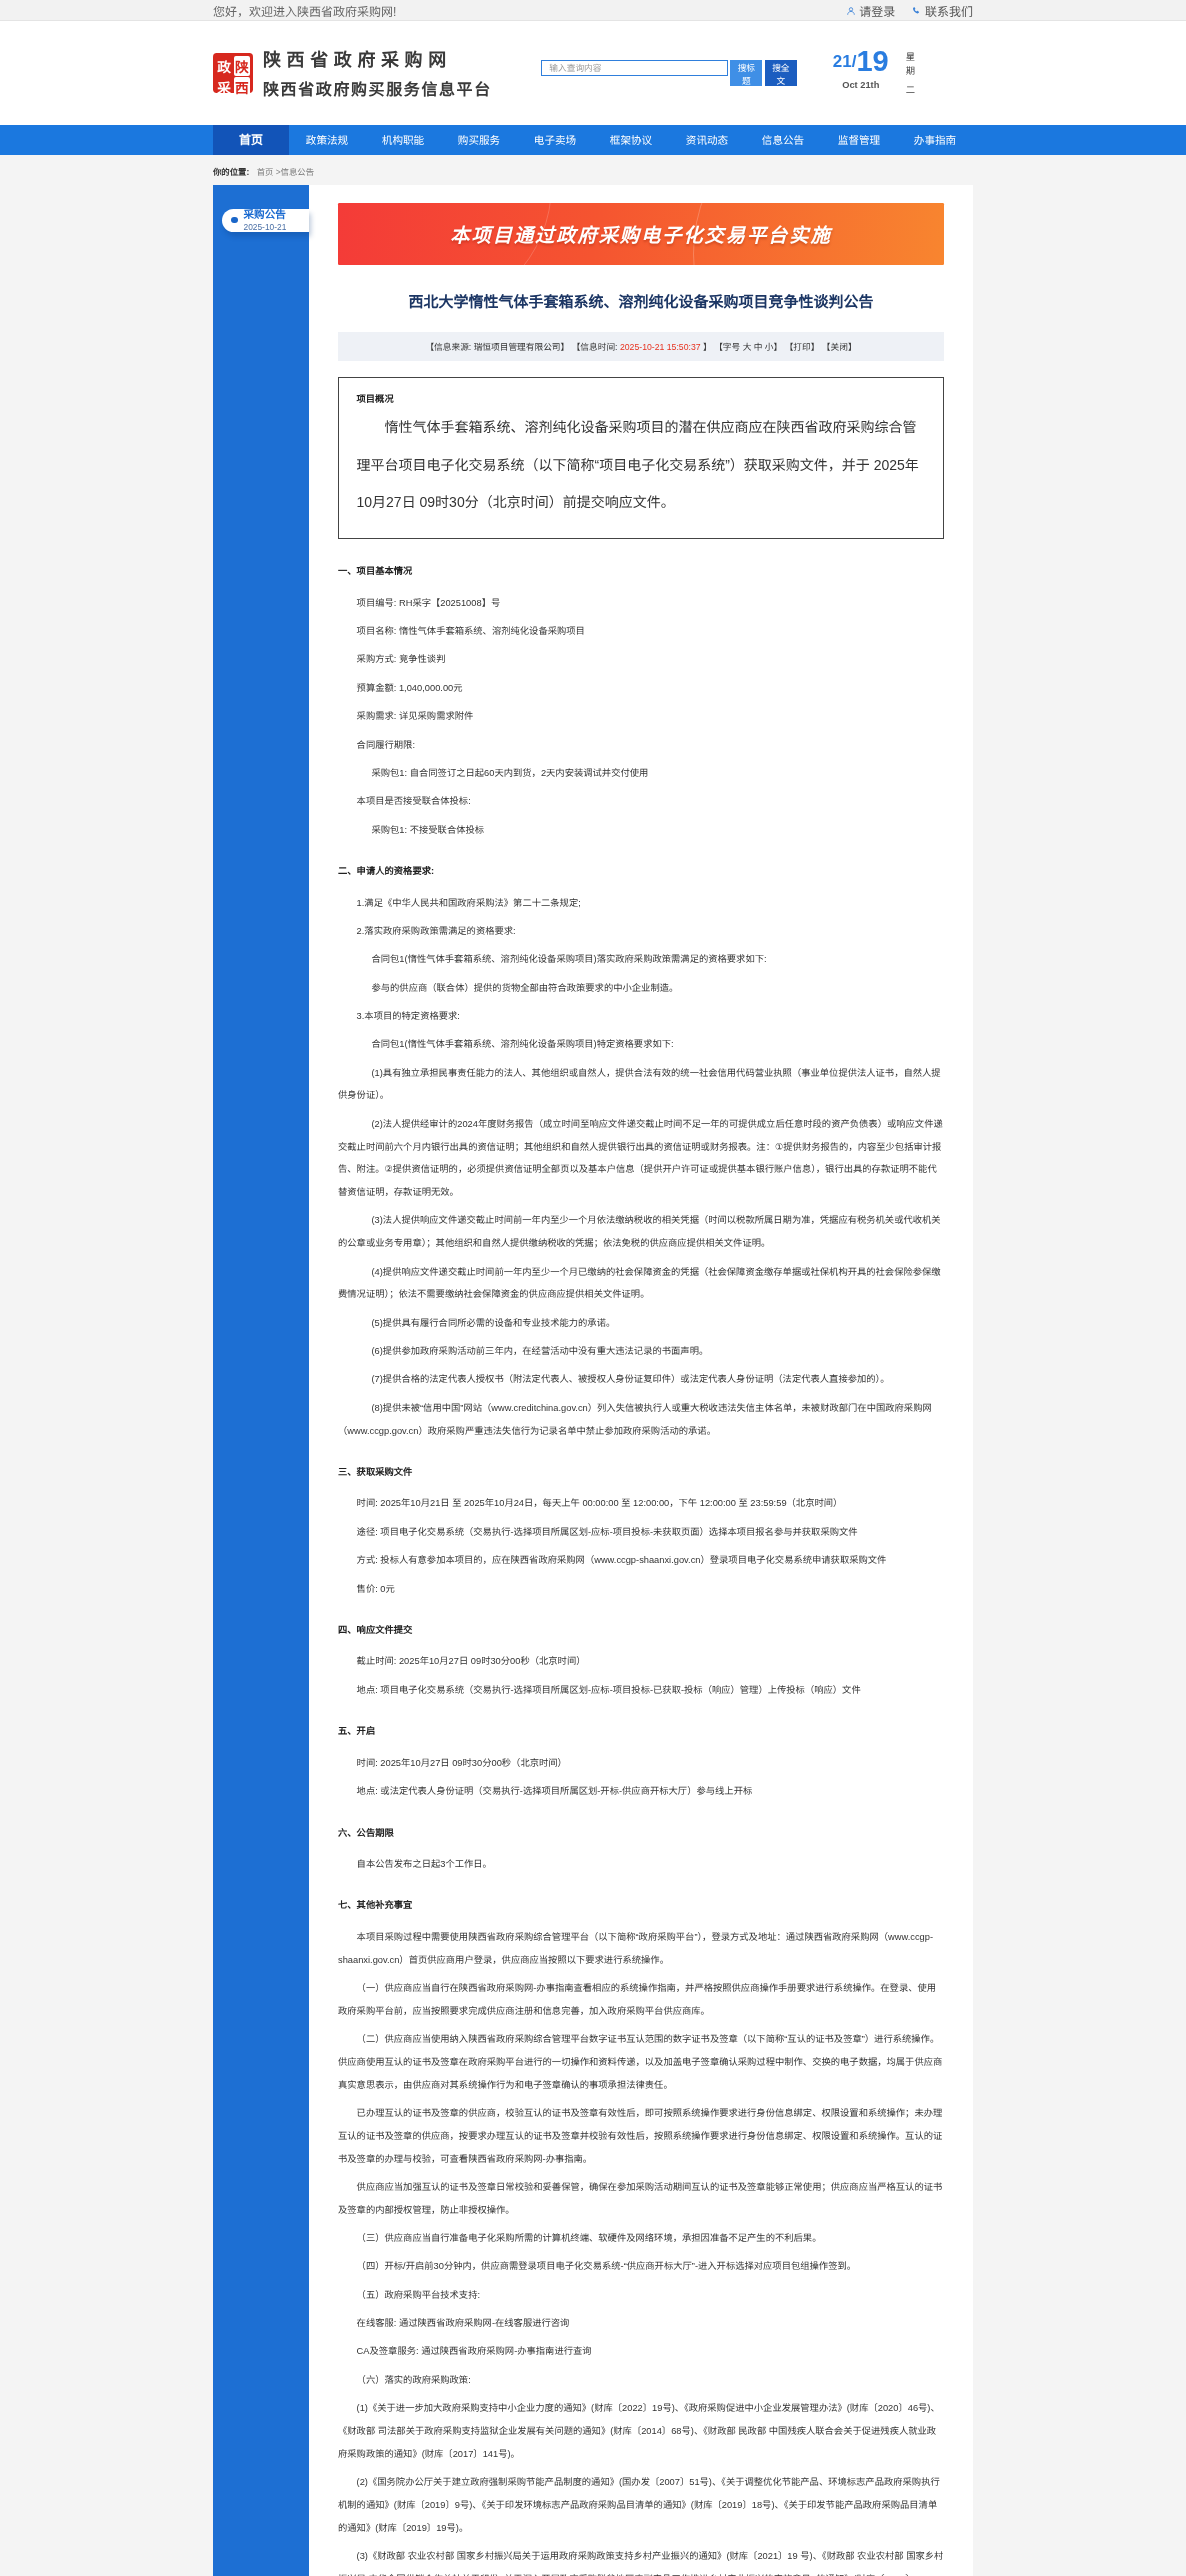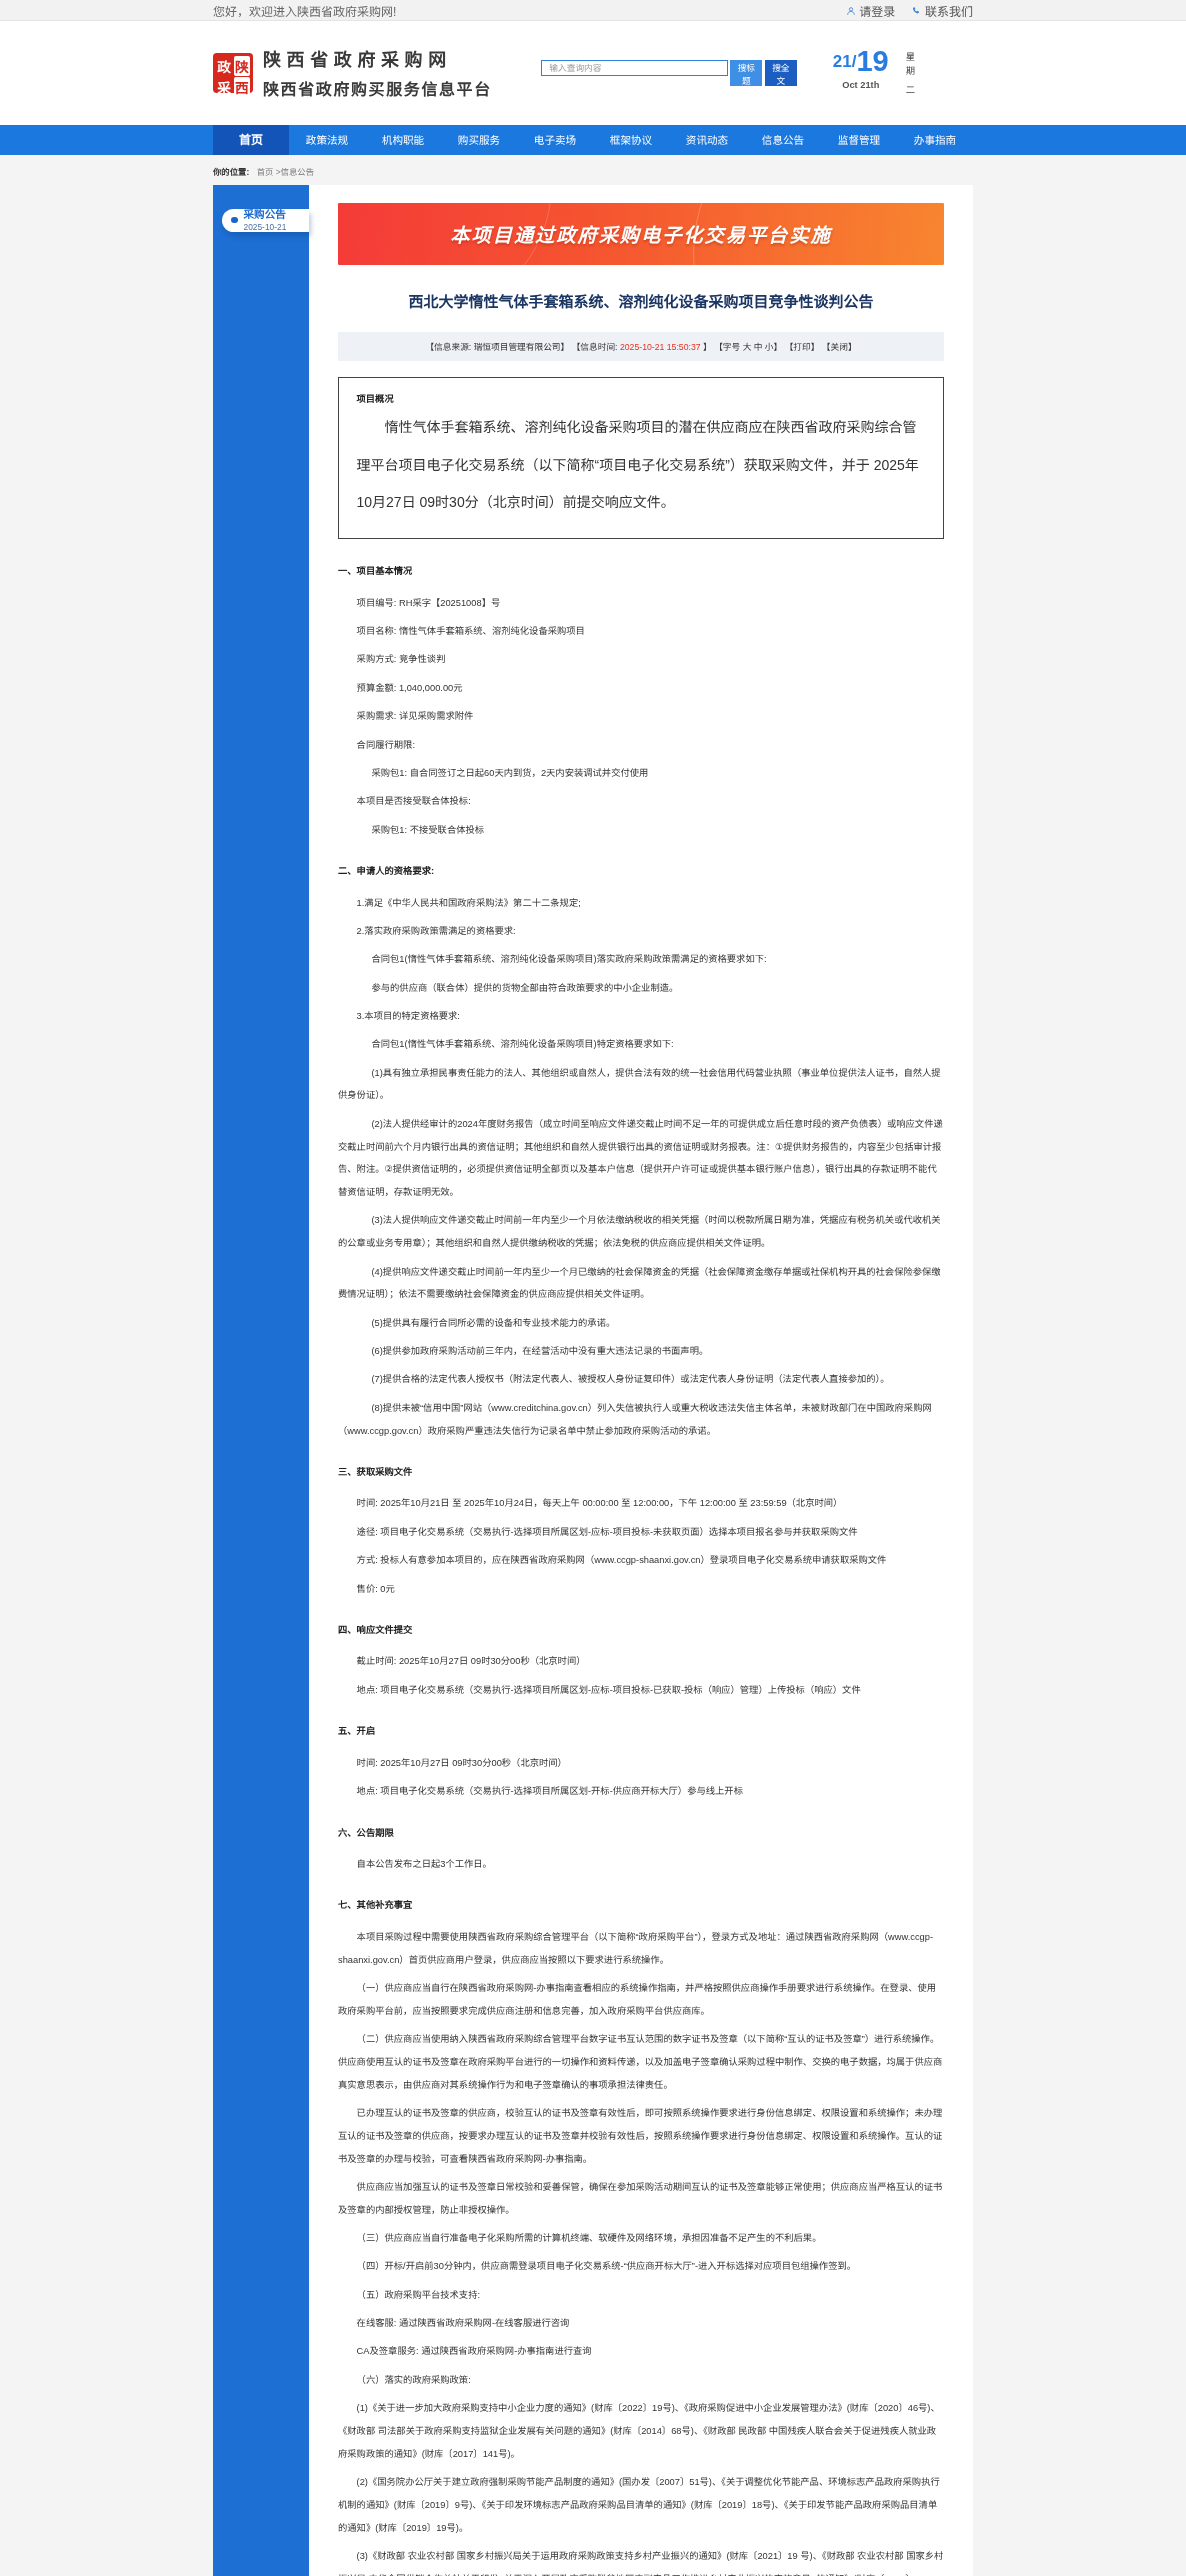--- a/index.html
+++ b/index.html
@@ -284,21 +284,21 @@
         <p class="ln h">四、响应文件提交</p>
 
         <p class="ln p">截止时间: 2025年10月27日 09时30分00秒（北京时间）</p>
 
         <p class="ln p">地点: 项目电子化交易系统（交易执行-选择项目所属区划-应标-项目投标-已获取-投标（响应）管理）上传投标（响应）文件</p>
 
         <p class="ln h">五、开启</p>
 
         <p class="ln p">时间: 2025年10月27日 09时30分00秒（北京时间）</p>
 
-        <p class="ln p">地点: 项目电子化交易系统（交易执行-选择项目所属区划-开标-供应商开标大厅）参与线上开标</p>
+        <p class="ln p">地点: 或法定代表人身份证明（交易执行-选择项目所属区划-开标-供应商开标大厅）参与线上开标</p>
 
         <p class="ln h">六、公告期限</p>
 
         <p class="ln p">自本公告发布之日起3个工作日。</p>
 
         <p class="ln h">七、其他补充事宜</p>
 
         <p class="ln p">本项目采购过程中需要使用陕西省政府采购综合管理平台（以下简称“政府采购平台”），登录方式及地址：通过陕西省政府采购网（www.ccgp-shaanxi.gov.cn）首页供应商用户登录，供应商应当按照以下要求进行系统操作。</p>
 
         <p class="ln p">（一）供应商应当自行在陕西省政府采购网-办事指南查看相应的系统操作指南，并严格按照供应商操作手册要求进行系统操作。在登录、使用政府采购平台前，应当按照要求完成供应商注册和信息完善，加入政府采购平台供应商库。</p>

